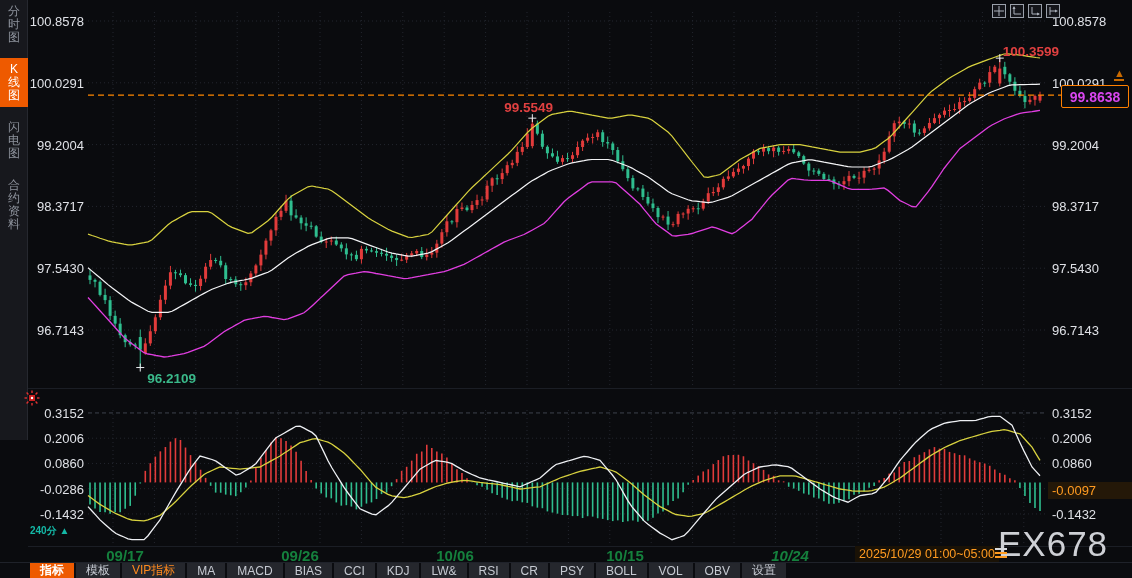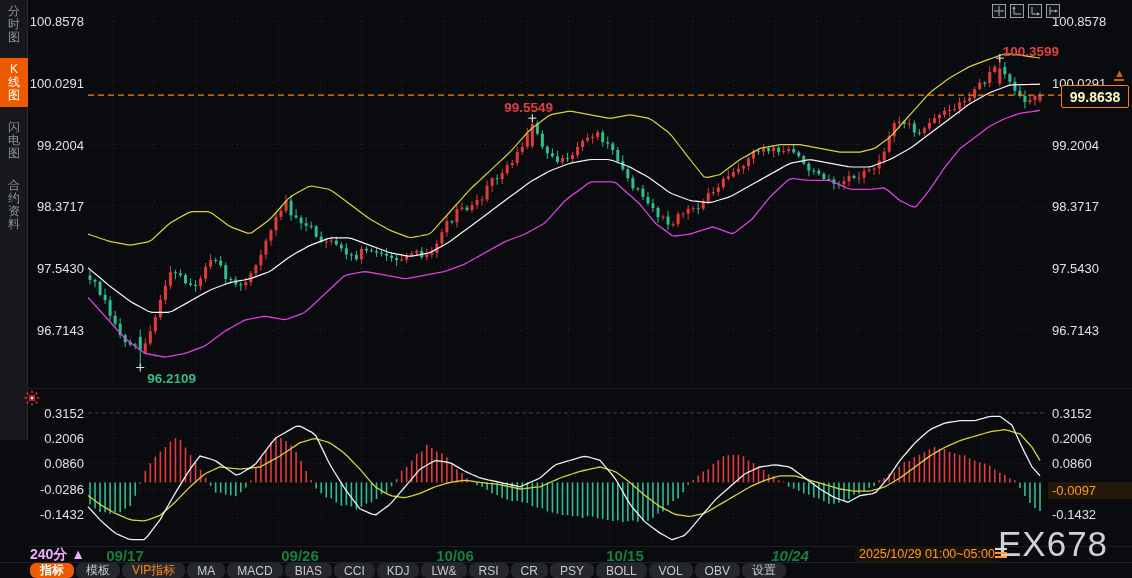--- a/index.html
+++ b/index.html
@@ -37,50 +37,50 @@
   .ax-left  { width:56px; text-align:right; left:28px; }
   .ax-right { left:1052px; text-align:left; }
 
   
   #macd-header { position:absolute; left:88px; top:389px; height:16px; z-index:6;
     display:flex; align-items:center; gap:10px; font-size:13px; color:#e6e8ec; white-space:nowrap; }
   #indicator-settings { position:absolute; left:24px; top:390px; width:16px; height:16px; z-index:6; cursor:pointer; }
 
   
   #last-price-badge { position:absolute; left:1061px; top:85px; width:68px; height:23px;
-    border:1.5px solid #ff8000; border-radius:2px; background:#0a0b0e; color:#fef9c3;
+    border:1.5px solid #ff8000; border-radius:2px; background:#0a0b0e; color:#d946ef;
     font-size:14px; font-weight:bold; display:flex; align-items:center; justify-content:center; z-index:7; }
   #price-arrow { position:absolute; left:1114px; top:68px; color:#c96a00; font-size:11px; z-index:7; line-height:10px; text-align:center; }
   #price-arrow .base { display:block; width:10px; height:2px; background:#c96a00; margin:1px auto 0; }
   #macd-badge { position:absolute; left:1048px; top:482px; width:84px; height:17px;
     background:#241808; color:#ff9b21; font-size:13px; display:flex; align-items:center;
     padding-left:4px; z-index:7; }
 
   
   .x-date { position:absolute; top:547px; transform:translateX(-50%); font-size:15px;
     color:#15803d; font-weight:bold; z-index:6; }
   #current-range { position:absolute; left:855px; top:546px; height:16px; padding:0 4px;
     background:#1a1206; color:#ff9b21; font-size:12.5px; display:flex; align-items:center; z-index:6; }
   #range-menu-icon { position:absolute; left:995px; top:548px; width:12px; z-index:6; cursor:pointer; }
   #range-menu-icon i { display:block; height:2px; margin-bottom:2px; background:#d8dade; }
   #range-menu-icon i+i { background:#ff9b21; }
 
-  #period-left { position:absolute; left:30px; top:546px; font-size:14px; font-weight:bold;
-    color:#f0abfc; z-index:6; }
+  #period-left { position:absolute; left:30px; top:524px; font-size:10px; font-weight:bold;
+    color:#14b8a6; z-index:6; }
 
   
   #watermark { position:absolute; left:998px; top:524px; font-size:35px; letter-spacing:1px;
     color:#d9dbe0; z-index:5; opacity:0.95; }
 
   
   #toolbar { position:absolute; left:0; top:562px; width:1132px; height:16px;
     background:#0b0c10; border-top:1px solid #1f222a; display:flex; align-items:stretch;
     padding-left:30px; gap:2px; z-index:6; }
   .tb-btn { display:flex; align-items:center; padding:0 10px; font-size:12px;
-    background:#25272d; color:#c6cad2; cursor:pointer; white-space:nowrap;border-radius:6px; }
+    background:#25272d; color:#c6cad2; cursor:pointer; white-space:nowrap; }
   .tb-btn.active { background:#ee5a00; color:#ffffff; font-weight:bold; }
   .tb-btn.vip { color:#ff8a1e; }
 
   .sep { position:absolute; left:28px; width:1104px; height:1px; background:#1b1e25; z-index:3; }
 </style>
 </head>
 <body>
 
 <div id="app">
 

